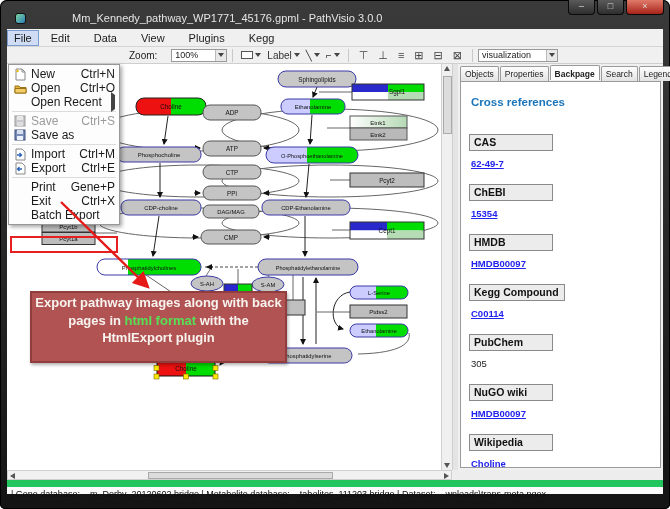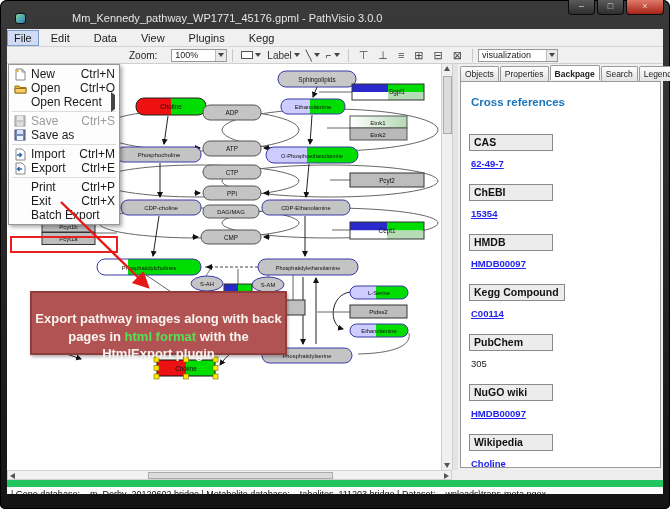--- a/index.html
+++ b/index.html
@@ -60,21 +60,21 @@
   #filemenu { position:absolute; left:1px; top:35px; width:112px; background:#fdfdfd; border:1px solid #979797; box-shadow:2px 2px 4px rgba(0,0,0,.35); z-index:40; padding:2px 0; }
   .mi { display:flex; align-items:center; height:14px; font-size:12px; color:#1a1a1a; padding:0 4px 0 2px; }
   .mi .ic { width:18px; height:13px; display:flex; align-items:center; justify-content:center; }
   .mi .lb { flex:1; padding-left:2px; white-space:nowrap; }
   .mi .sc { color:#1a1a1a; margin-left:4px; }
   .mi.disabled .lb, .mi.disabled .sc { color:#9b9b9b; }
   .msep { height:1px; background:#dcdcdc; margin:2px 3px; }
   #batch-highlight { position:absolute; left:1px; top:171px; width:108px; height:17px; border:2px solid #e62020; z-index:56; pointer-events:none; }
   
   #annot { position:absolute; inset:0; z-index:50; pointer-events:none; }
-  #callout { position:absolute; left:30px; top:291px; width:257px; height:64px; background:#b25353; border:2px solid #8f3d3d; z-index:60; color:#f7f3ee; font-weight:bold; font-size:13px; text-align:center; line-height:17.5px; padding-top:17px; box-shadow:1px 2px 3px rgba(0,0,0,.3); }
+  #callout { position:absolute; left:30px; top:291px; width:257px; height:72px; background:#b25353; border:2px solid #8f3d3d; z-index:60; color:#f7f3ee; font-weight:bold; font-size:13px; text-align:center; line-height:17.5px; padding-top:1px; box-shadow:1px 2px 3px rgba(0,0,0,.3); }
   #callout .hl { color:#55e055; }
   svg text { font-family:"Liberation Sans", sans-serif; fill:#111; }
 </style>
 </head>
 <body>
 
 <div id="stage">
   <div id="frame"></div>
 
   <div id="titlebar">
@@ -477,21 +477,21 @@
               <path d="M8,7 h-4 M5.5,5 l-2,2 l2,2" stroke="#2a62b8" fill="none" stroke-width="1.3"></path>
             </svg>
           </span>
         <span class="lb">Export</span>
         <span class="sc">Ctrl+E</span>
       </div>
       <div class="msep"></div>
       <div class="mi">
         <span class="ic"></span>
         <span class="lb">Print</span>
-        <span class="sc">Ctrl+P</span>
+        <span class="sc">Gene+P</span>
       </div>
       <div class="mi">
         <span class="ic"></span>
         <span class="lb">Exit</span>
         <span class="sc">Ctrl+X</span>
       </div>
       <div class="mi">
         <span class="ic"></span>
         <span class="lb">Batch Export</span>
       </div>

